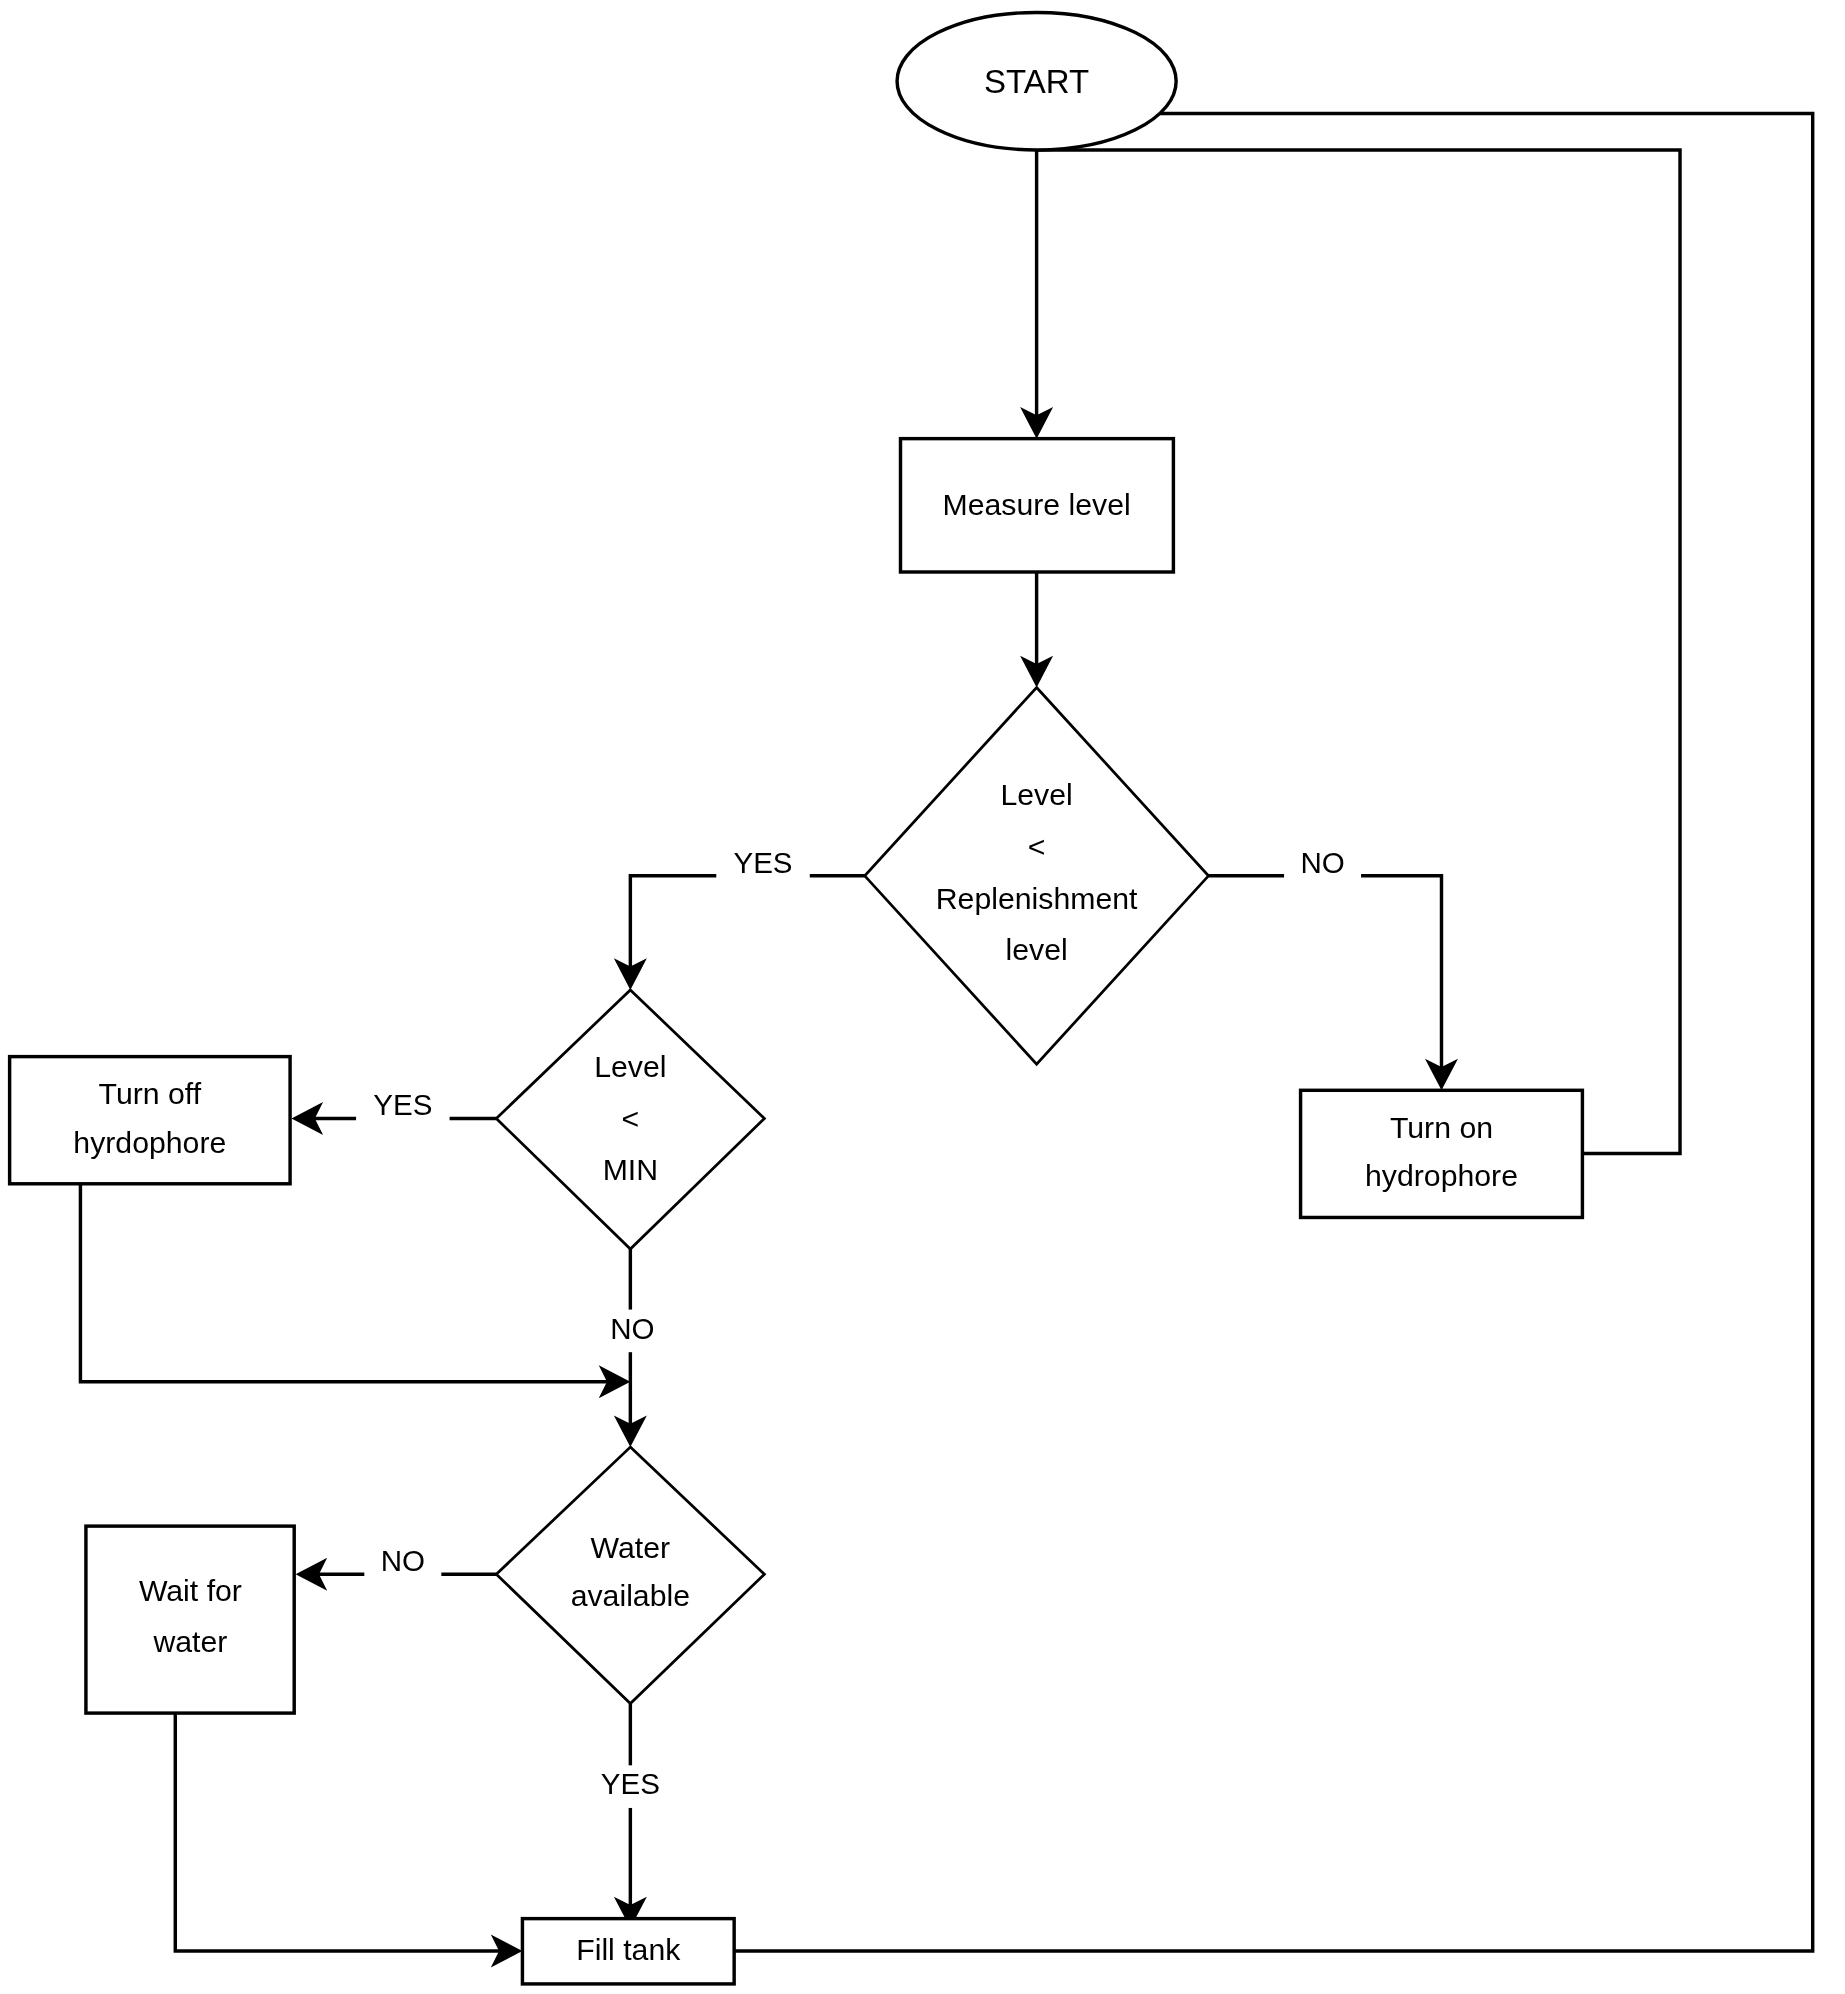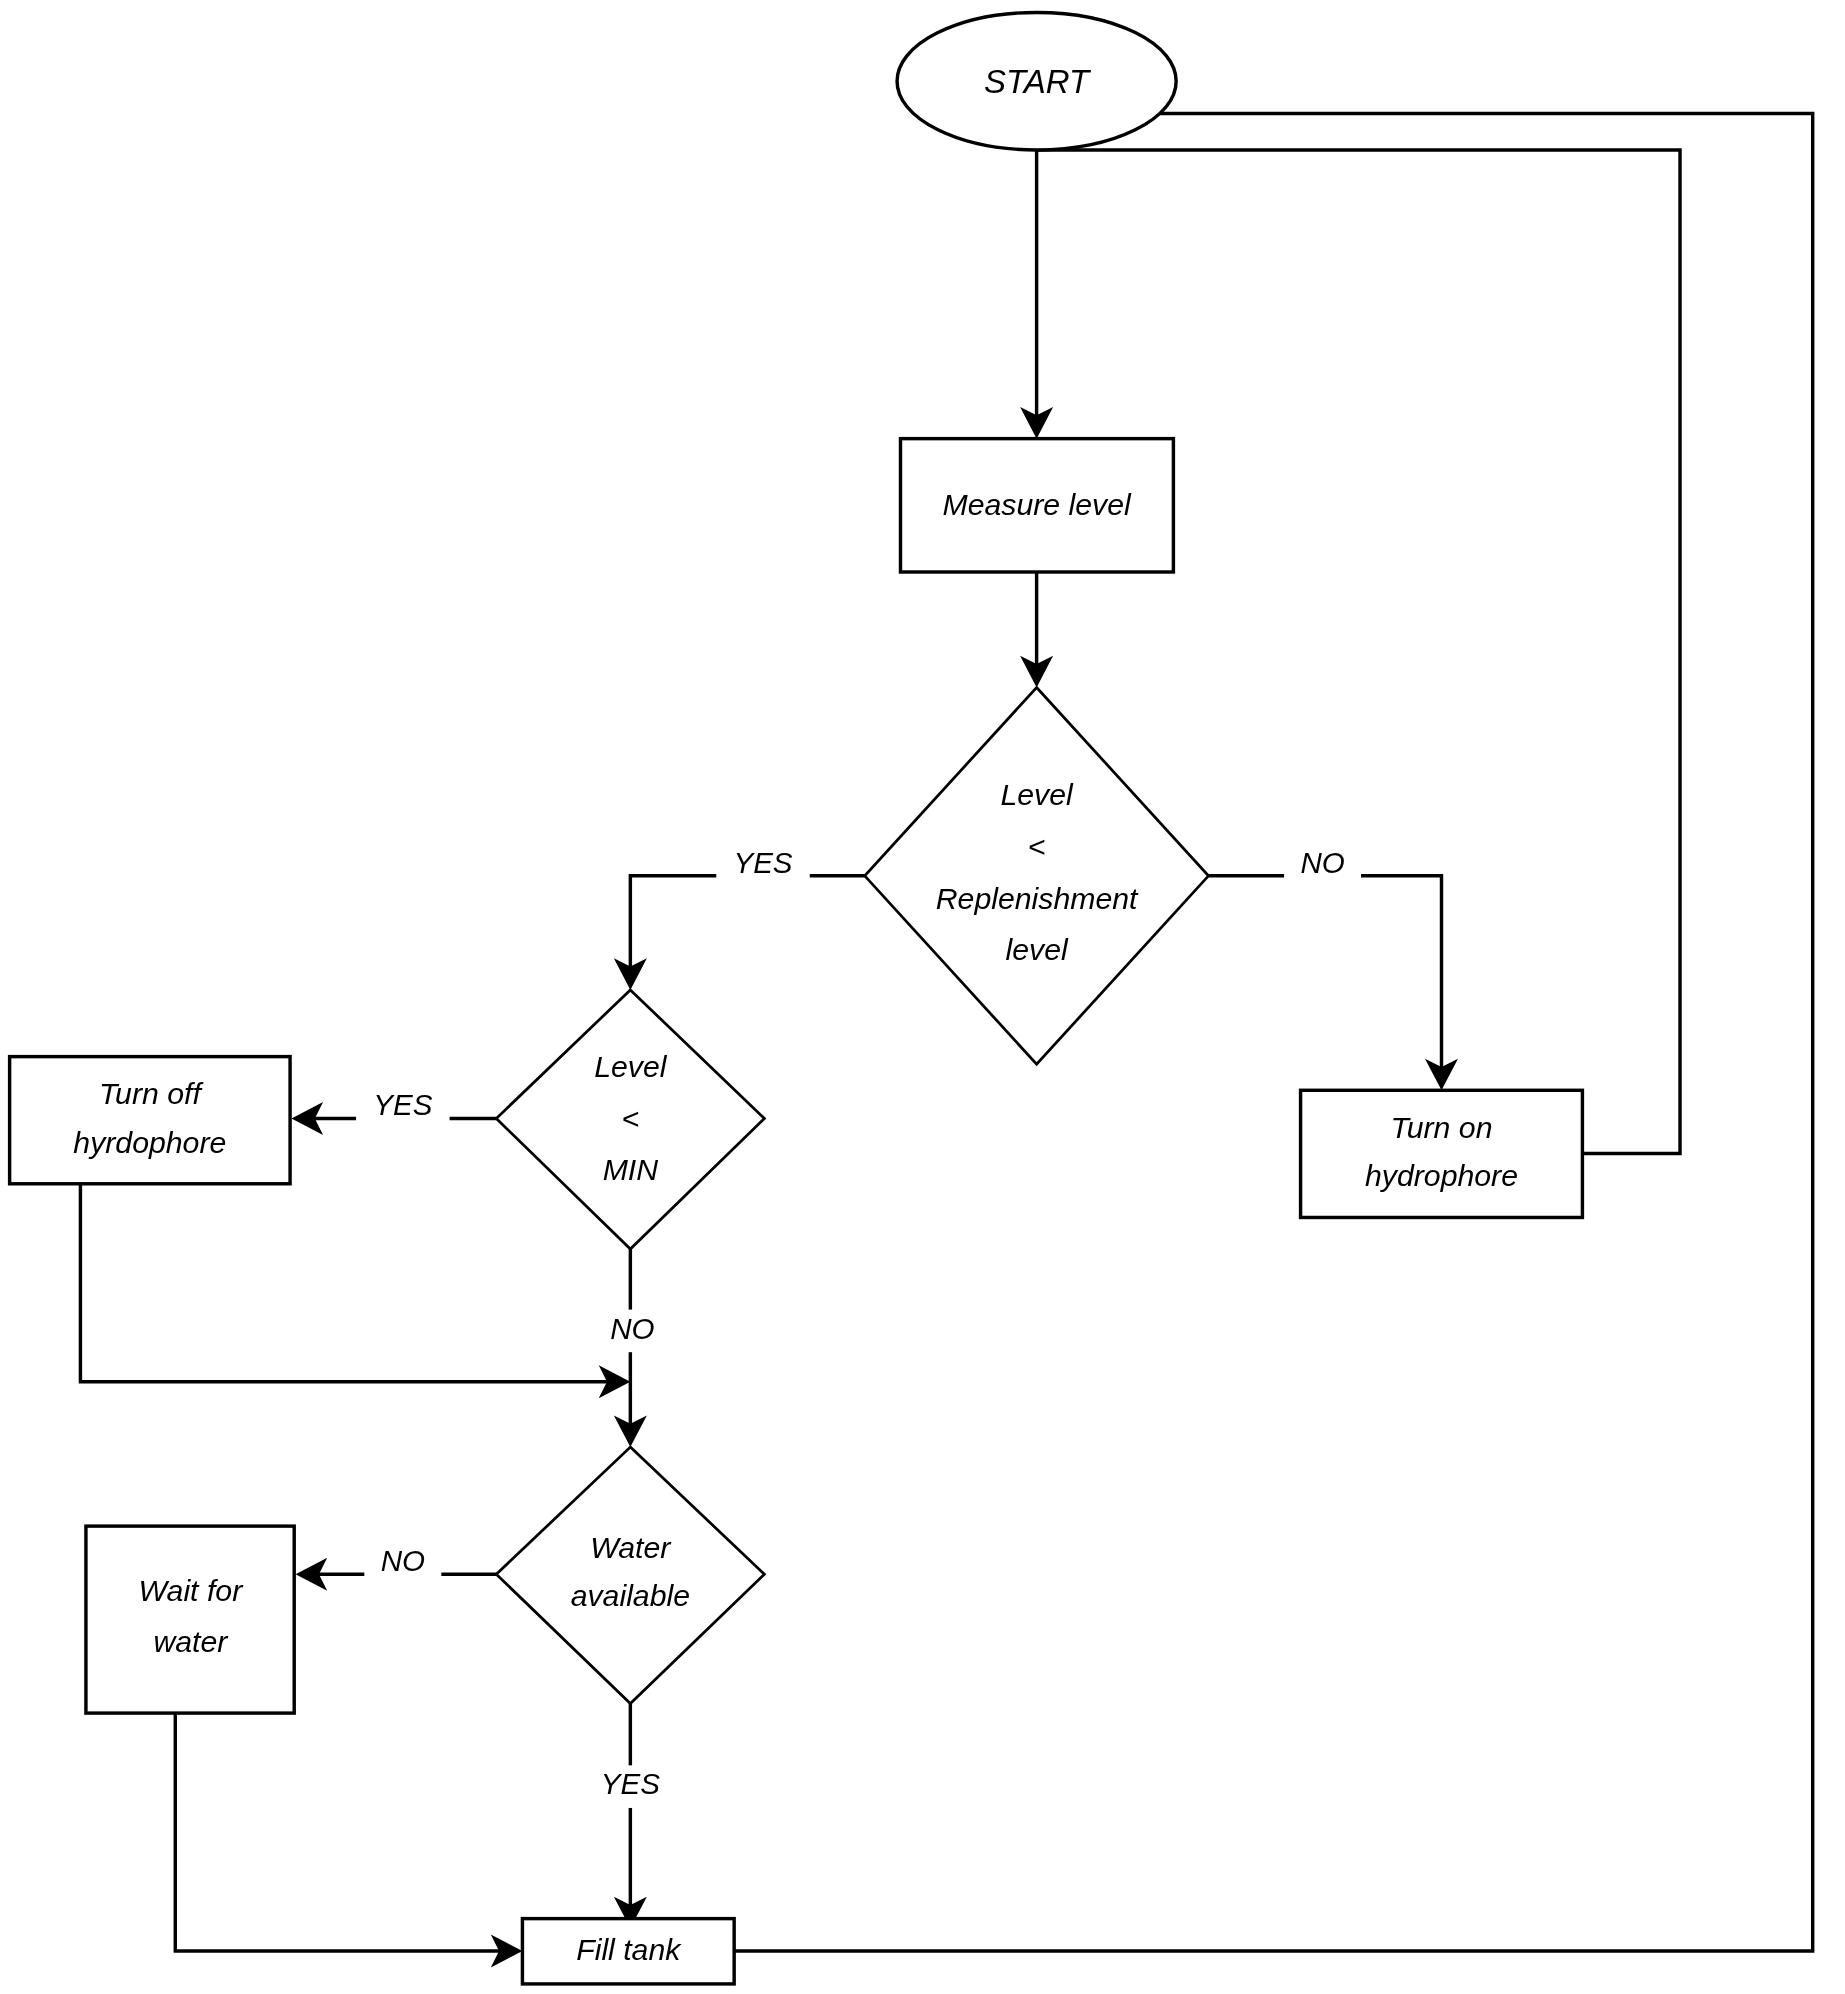--- a/index.html
+++ b/index.html
@@ -10,21 +10,20 @@
   }
   body {
     font-family: "Liberation Sans", sans-serif;
   }
   #flowchart-root {
     position: relative;
     width: 1845px;
     height: 1995px;
     background: #ffffff;
     overflow: hidden;
-    font-style: italic;
   }
   #flow-svg {
     position: absolute;
     left: 0;
     top: 0;
     width: 1845px;
     height: 1995px;
     display: block;
   }
   .shape-stroke {

